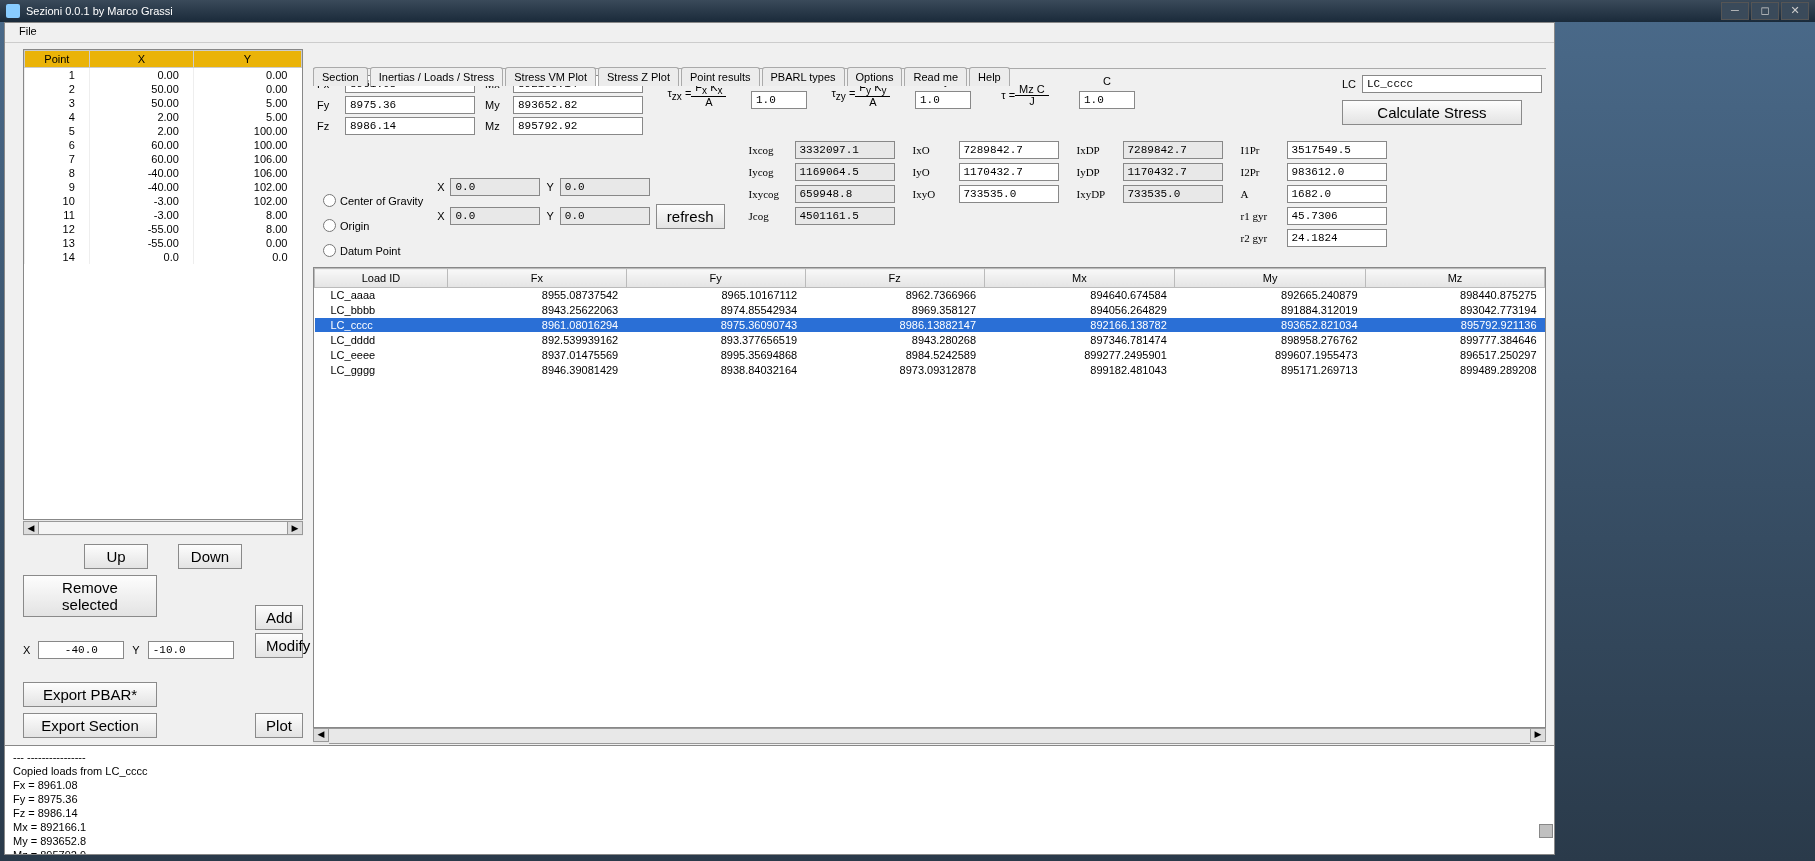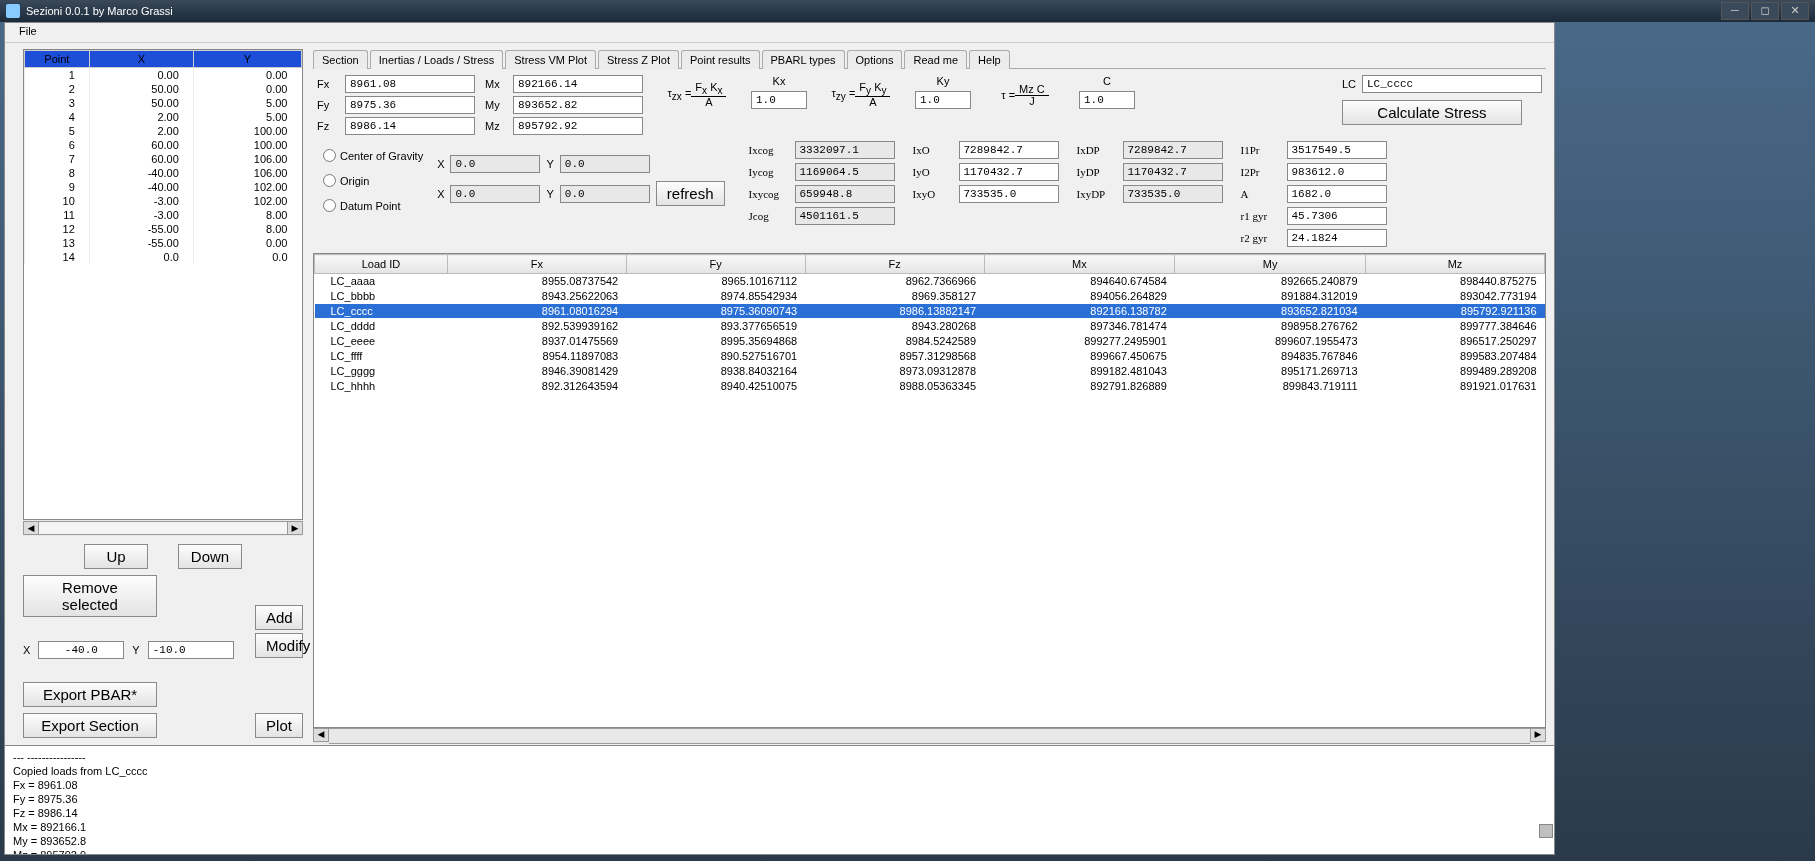--- a/index.html
+++ b/index.html
@@ -11,52 +11,52 @@
 .winbtn { width: 28px; height: 18px; margin-left: 2px; background: #3a4a5a; border:1px solid #555; color:#ccc; text-align:center; line-height:14px; font-size:11px; cursor:pointer;}
 
 .window { position: absolute; left: 4px; top: 22px; right: 260px; bottom: 110px; background: #f0f0f0; border: 1px solid #888; }
 .menubar { height: 20px; background: #f0f0f0; border-bottom: 1px solid #ccc; padding: 2px 8px; }
 .menubar span { padding: 2px 6px; cursor:pointer;}
 .content { position: absolute; top: 20px; left:0; right:0; bottom:0; display:flex;}
 
 .left-pane { width: 304px; padding: 6px 6px 6px 18px; display:flex; flex-direction:column;}
 .points-table-wrap { flex:1; border:1px solid #888; background:#fff; overflow:auto; position:relative;}
 table.points { width:100%; border-collapse: collapse; }
-table.points th { background:#1d4ed8; border:1px solid #ccc; font-weight:normal; padding:2px; }
+table.points th { background:#eab308; border:1px solid #ccc; font-weight:normal; padding:2px; }
 table.points td { text-align:right; padding:1px 14px 1px 4px; border-left:1px solid #eee; }
 table.points td:first-child { text-align:right; padding-right:14px;}
 .hscroll { height:16px; background:#e8e8e8; display:flex; align-items:center;}
 .hscroll .arrow{width:16px;height:14px;border:1px solid #999;background:#ddd;text-align:center;font-size:9px;line-height:12px;cursor:pointer;}
 .hscroll .track{flex:1;height:14px;background:#f4f4f4;border-top:1px solid #999;border-bottom:1px solid #999;}
 
 .btn { background: linear-gradient(#fdfdfd,#e3e3e3); border:1px solid #8a8a8a; padding:3px 10px; cursor:pointer; font-size:15px;}
 .left-controls { margin-top:8px;}
 .rowflex { display:flex; gap:8px; margin-bottom:6px; align-items:center;}
 .input { border:1px solid #888; background:#fff; padding:2px 4px; font-family:Liberation Mono, monospace; font-size:11px;}
 
 .right-pane { flex:1; padding:6px 8px 6px 4px; display:flex; flex-direction:column;}
 .tabs { display:flex; border-bottom:1px solid #aaa;}
-.tab { border:1px solid #aaa; border-bottom:none; margin-right:2px; padding:3px 8px; background:#ececec; cursor:pointer; position:relative; top:1px; border-radius:3px 3px 0 0;}
+.tab { border:1px solid #aaa; border-bottom:none; margin-right:2px; padding:3px 8px; background:#ececec; cursor:pointer; position:relative; top:18px; border-radius:3px 3px 0 0;}
 .tab.active { background:#f0f0f0; z-index:2; }
 
 .panel-top { display:flex; gap:10px; padding:6px 4px; align-items:flex-start;}
 .fgrid { display:grid; grid-template-columns: 24px 130px; gap:3px 4px; align-items:center;}
 .fgrid .lbl{ text-align:left;}
 .mgrid { display:grid; grid-template-columns: 24px 130px; gap:3px 4px; align-items:center;}
 
 .formula { width:88px; height:40px; display:flex; align-items:center; justify-content:center; font-family:"Times New Roman",serif; font-size:16px;}
 .formula .frac{display:inline-flex;flex-direction:column;align-items:center;line-height:1;}
 .formula .frac .num{border-bottom:1px solid #000;padding:0 4px;}
 .formula sub{font-size:10px;}
 
 .kc { display:flex; flex-direction:column; align-items:center; gap:4px;}
 .kc .input{width:56px;}
 
 .cog-panel { margin-top:4px; padding:4px 6px; display:flex; gap:18px; align-items:center;}
-.radios { display:flex; flex-direction:column; gap:12px;}
+.radios { display:flex; flex-direction:column; gap:12px;margin-top:45px;}
 .radios label{display:flex;align-items:center;gap:4px;}
 .xy-row { display:flex; align-items:center; gap:6px;}
 .xy-col { display:flex; flex-direction:column; gap:8px;}
 .input.ro { background:#e8e8e8; }
 
 .inertia-block{ display:grid; grid-template-columns:40px 100px; gap:4px 6px; align-items:center; font-family:Consolas,monospace;}
 .inertia-block .lbl{font-family:"Segoe UI";}
 .inertia-block .input{width:100px;}
 
 .lc-box{display:flex;align-items:center;gap:6px;}
@@ -412,45 +412,27 @@
               <tr>
                 <td>LC_eeee</td>
                 <td>8937.01475569</td>
                 <td>8995.35694868</td>
                 <td>8984.5242589</td>
                 <td>899277.2495901</td>
                 <td>899607.1955473</td>
                 <td>896517.250297</td>
               </tr>
               <tr>
-                <td>LC_ffff</td>
-                <td>8954.11897083</td>
-                <td>890.527516701</td>
-                <td>8957.31298568</td>
-                <td>899667.450675</td>
-                <td>894835.767846</td>
-                <td>899583.207484</td>
-              </tr>
-              <tr>
                 <td>LC_gggg</td>
                 <td>8946.39081429</td>
                 <td>8938.84032164</td>
                 <td>8973.09312878</td>
                 <td>899182.481043</td>
                 <td>895171.269713</td>
                 <td>899489.289208</td>
-              </tr>
-              <tr>
-                <td>LC_hhhh</td>
-                <td>892.312643594</td>
-                <td>8940.42510075</td>
-                <td>8988.05363345</td>
-                <td>892791.826889</td>
-                <td>899843.719111</td>
-                <td>891921.017631</td>
               </tr>
             </tbody>
         </table>
       </div>
       <div class="loads-hscroll">
         <div class="arrow">◀</div>
         <div class="track"></div>
         <div class="arrow">▶</div>
       </div>
     </div>

